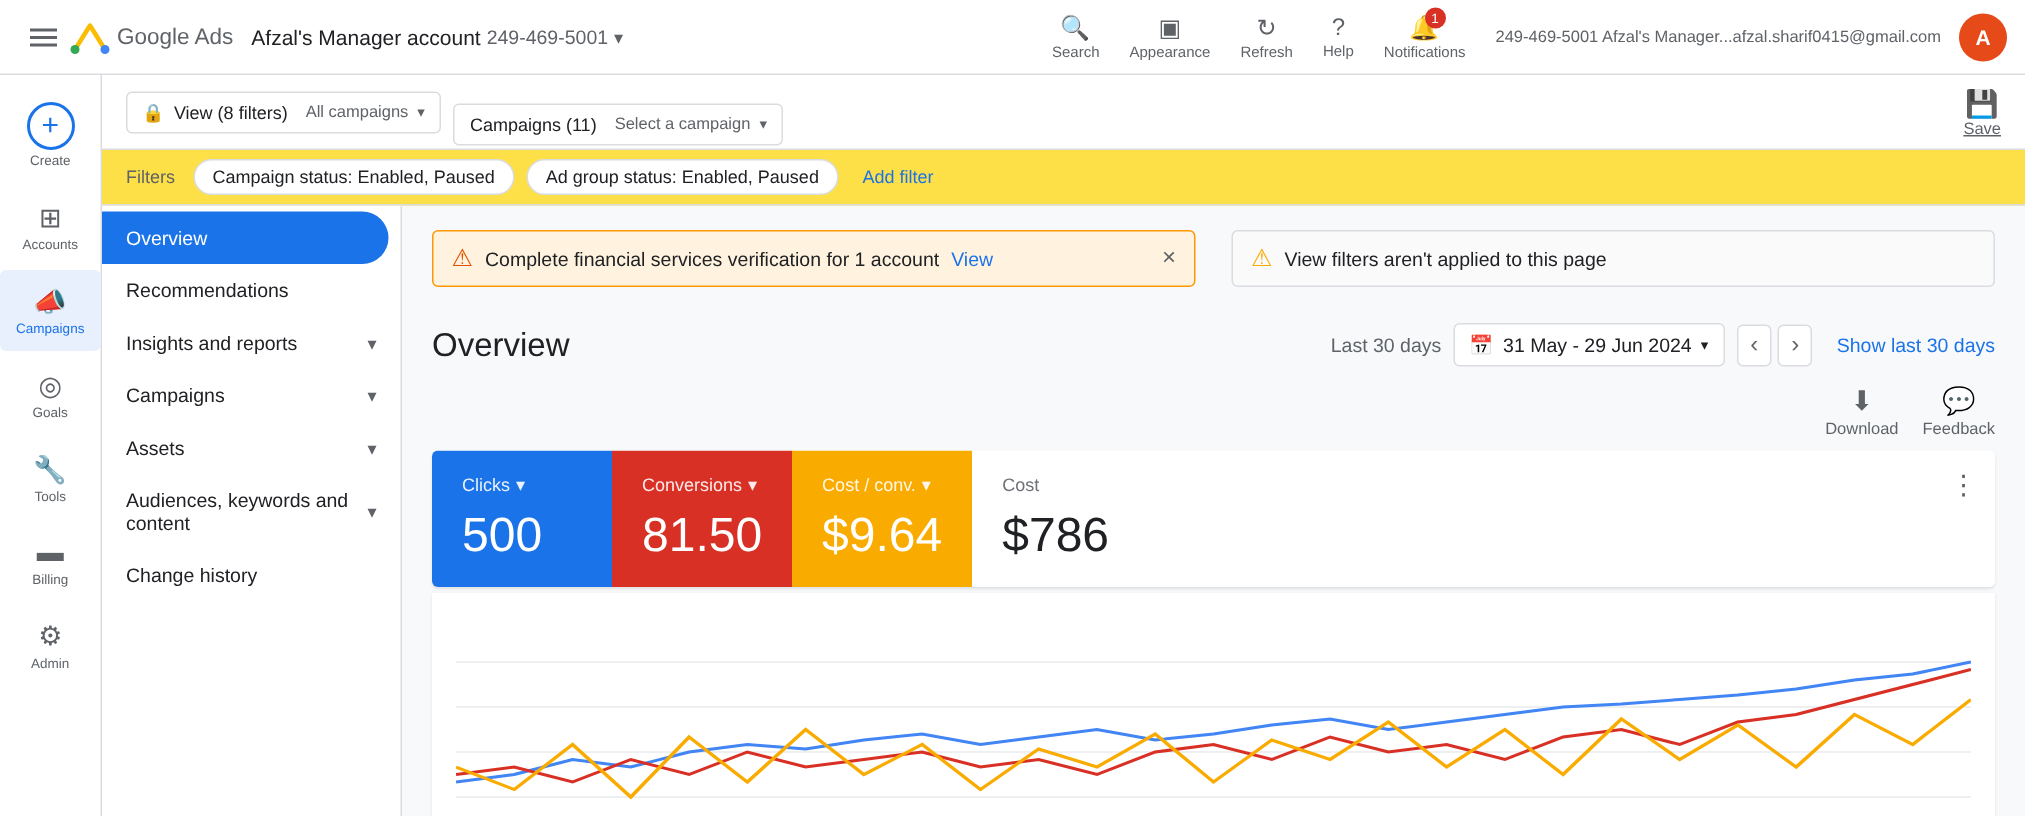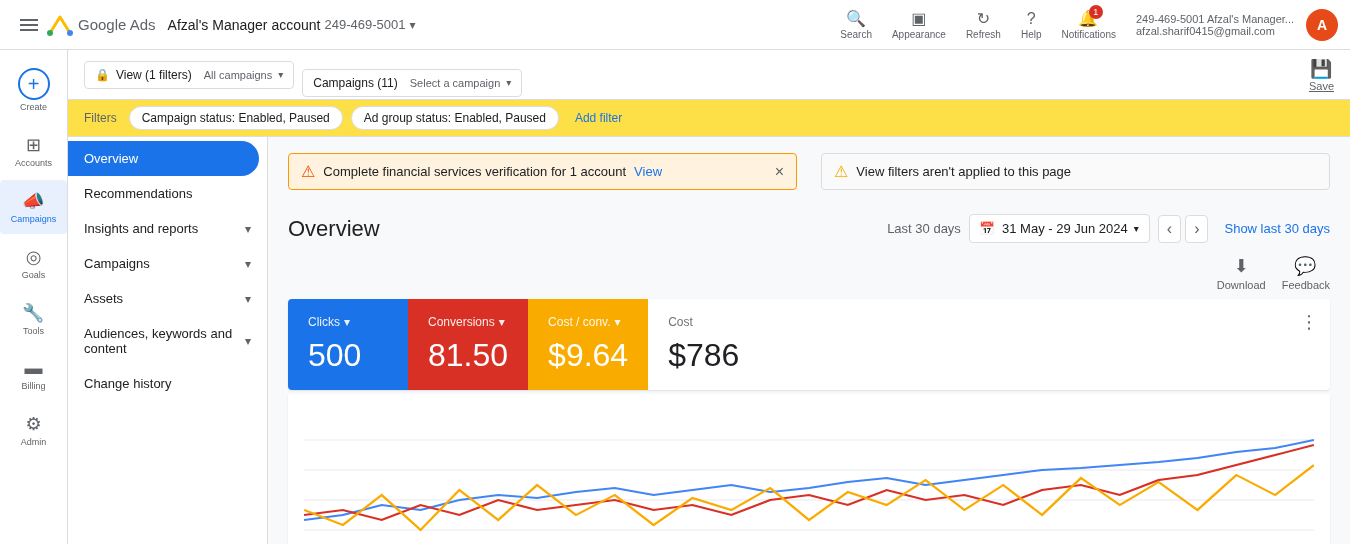--- a/index.html
+++ b/index.html
@@ -139,21 +139,21 @@
         <div class="top-action-icon">?</div>
         <div class="top-action-label">Help</div>
       </div>
       <div class="top-action-item notif-badge">
         <div style="position:relative;">
           <div class="top-action-icon">🔔</div>
           <div class="badge">1</div>
         </div>
         <div class="top-action-label">Notifications</div>
       </div>
-      <div style="display:flex;flex-direction:column;align-items:flex-start;margin-left:8px;">
+      <div style="display:flex;flex-direction:row;align-items:flex-start;margin-left:8px;">
         <span style="font-size:11px;color:#5f6368;">249-469-5001 Afzal's Manager...</span>
         <span style="font-size:11px;color:#5f6368;">afzal.sharif0415@gmail.com</span>
       </div>
       <div class="avatar">A</div>
     </div>
   </div>
 
   <div class="main-area">
 
     <div class="sidebar">
@@ -186,21 +186,21 @@
         <div class="sidebar-label">Admin</div>
       </div>
     </div>
 
     <div class="content-area">
 
       <div class="sub-nav">
         <div class="sub-nav-left">
           <div class="view-filter-btn">
             <span style="font-size:12px;">🔒</span>
-            <span>View (1 filters)</span>
+            <span>View (8 filters)</span>
             <br>
             <span style="font-size:11px;color:#5f6368;">All campaigns</span>
             <span style="font-size:10px;color:#5f6368;">▾</span>
           </div>
           <div class="campaign-select">
             <span>Campaigns (11)</span>
             <br>
             <span style="font-size:11px;color:#5f6368;">Select a campaign</span>
             <span style="font-size:10px;color:#5f6368;">▾</span>
           </div>

